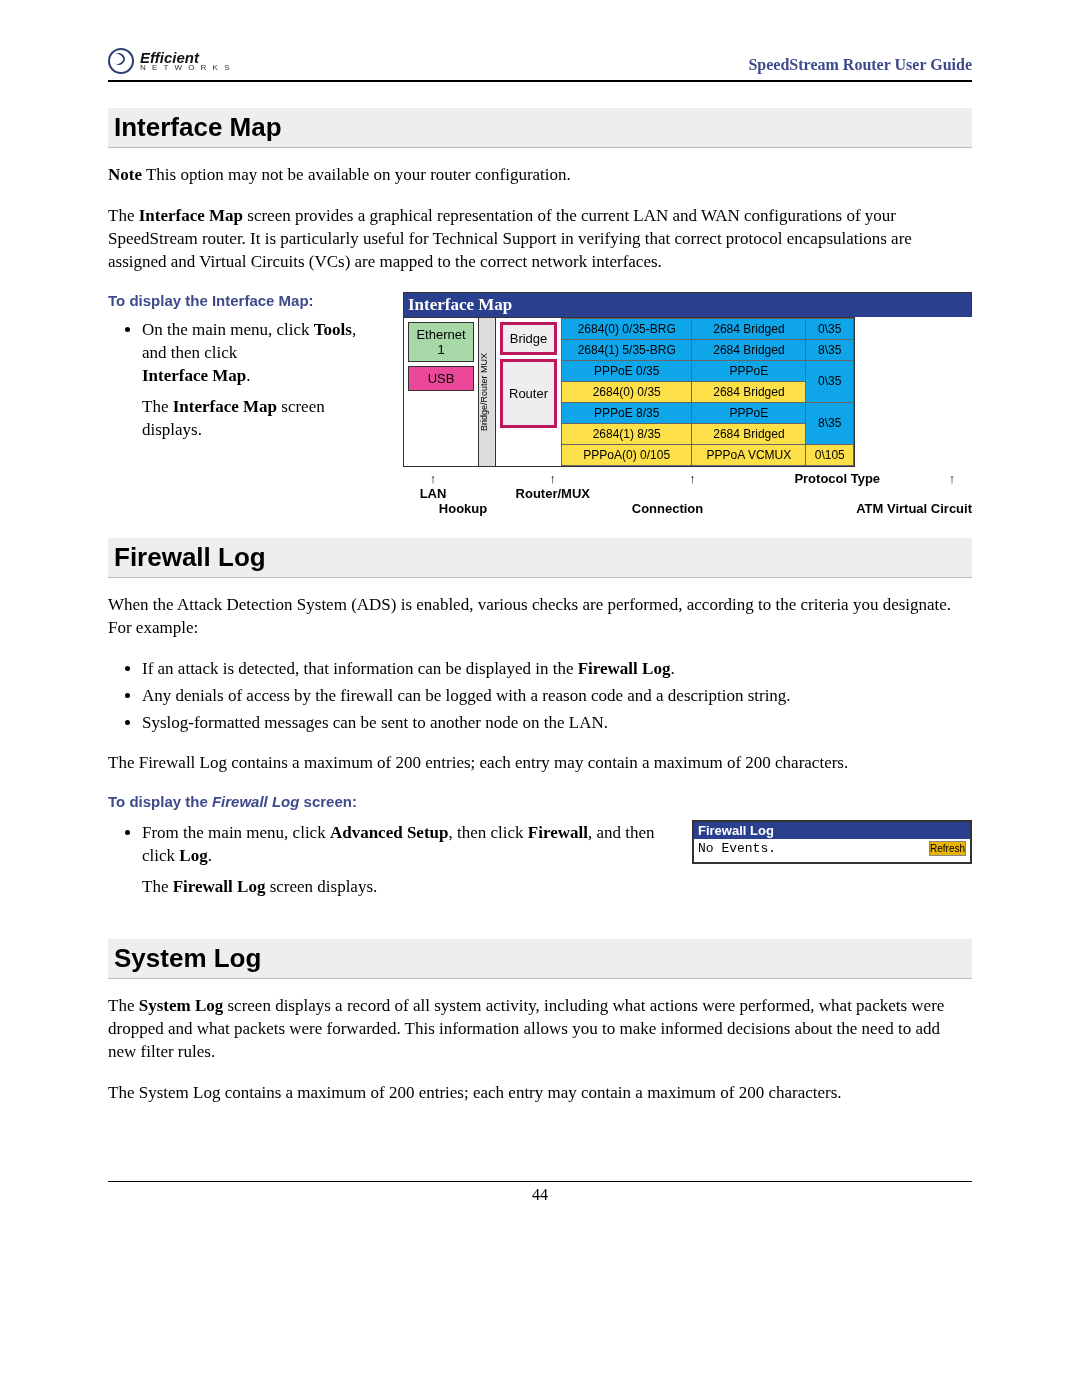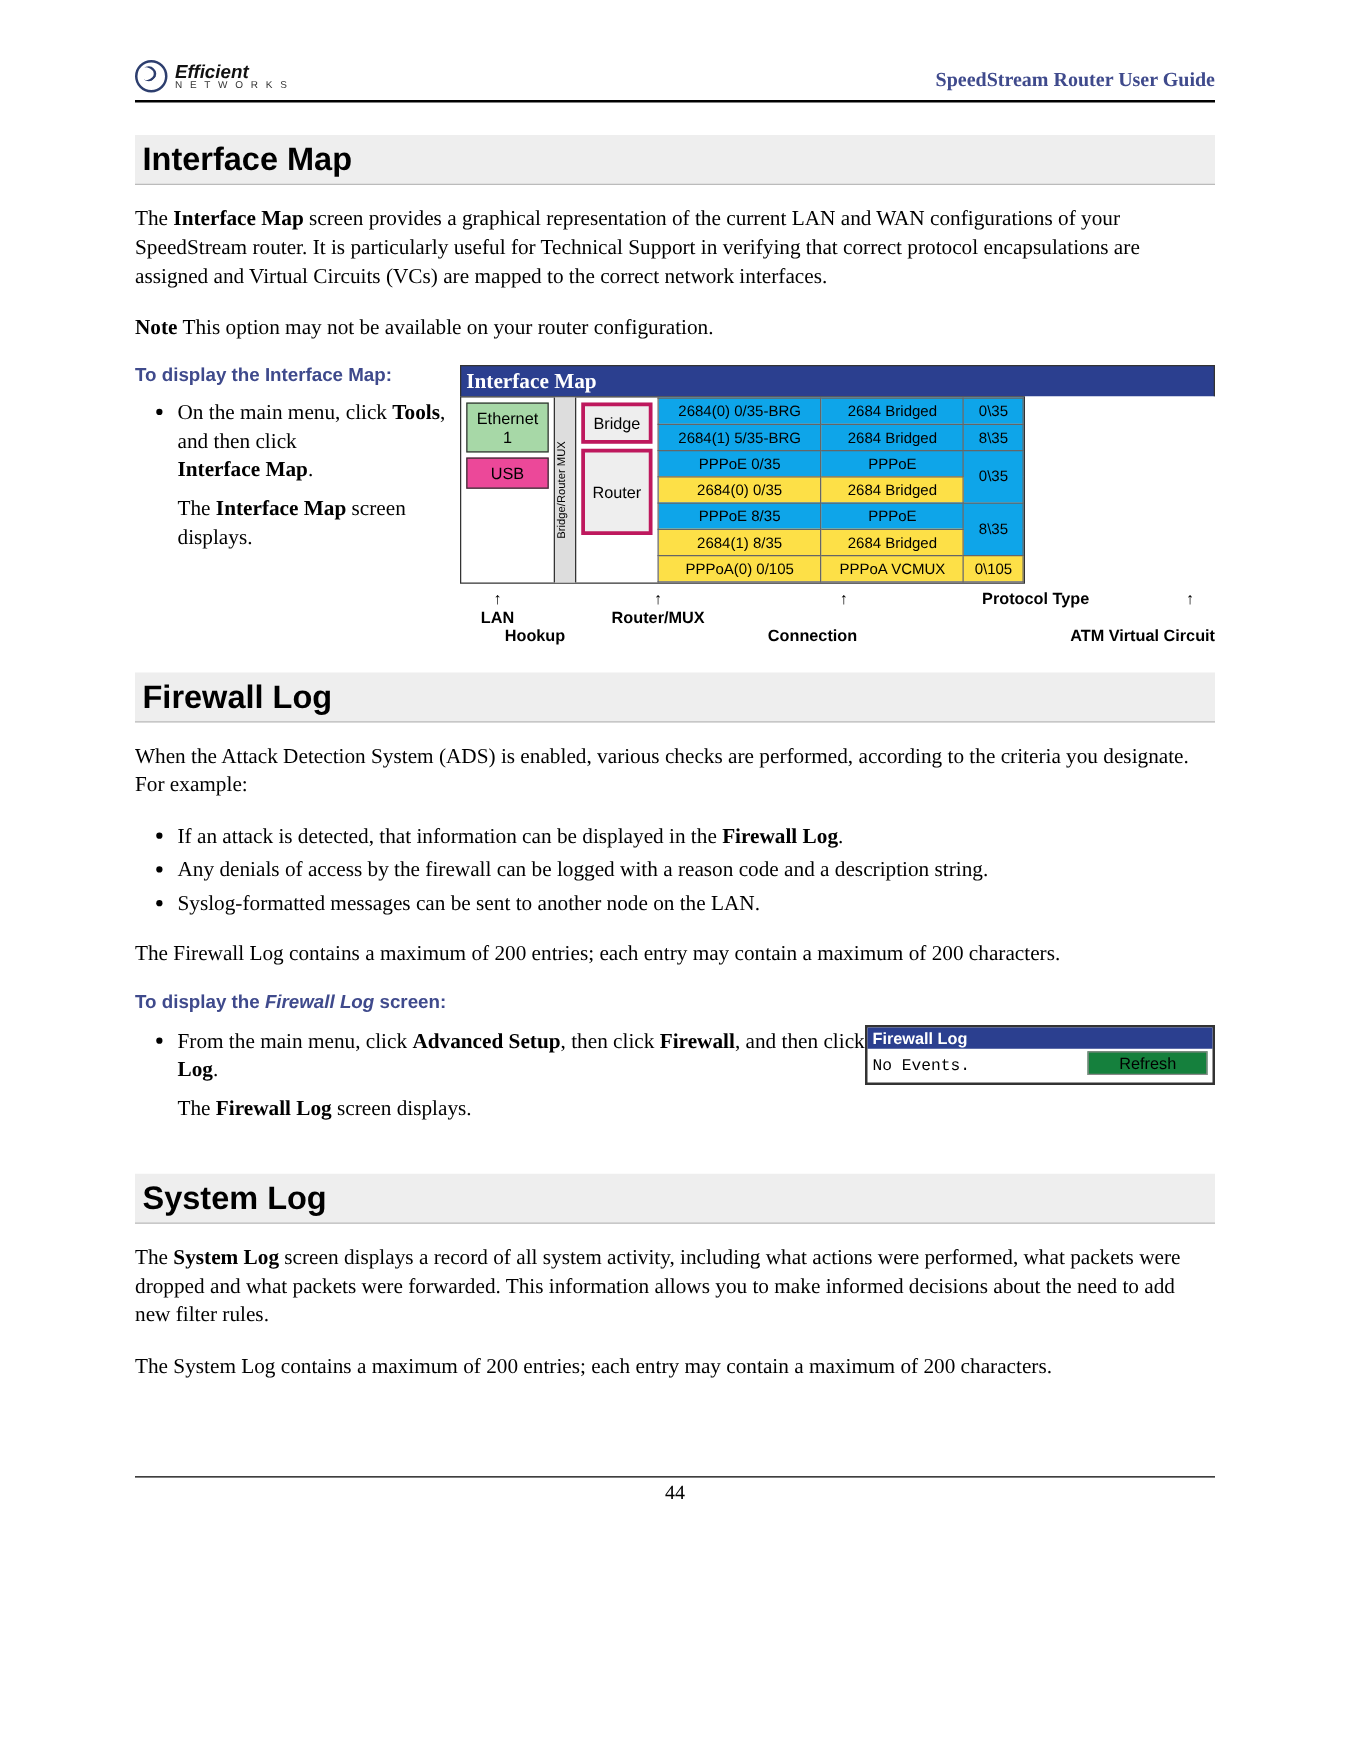--- a/index.html
+++ b/index.html
@@ -85,21 +85,21 @@
     font-size: 15px;
     font-weight: bold;
     color: #3f4a8c;
     margin: 0 0 10px 0;
   }
   .sub-head em { font-style: italic; }
   ul.bullets { margin: 0 0 18px 0; padding-left: 34px; }
   ul.bullets li { margin: 2px 0 4px 0; line-height: 1.35; }
   .two-col {
     display: flex;
-    gap: 0;
+    gap: 35px;
     align-items: flex-start;
   }
   .left-narrow { flex: 0 0 260px; }
   .right-wide { flex: 1; }
   .bold { font-weight: bold; }
   .footer {
     position: absolute;
     bottom: 40px;
     left: 108px;
     right: 108px;
@@ -213,24 +213,24 @@
   .fwbox-body {
     font-family: "Courier New", monospace;
     font-size: 13px;
     padding: 2px 4px 6px 4px;
     display: flex;
     justify-content: space-between;
     align-items: flex-end;
   }
   .refresh-btn {
     font-family: Arial, Helvetica, sans-serif;
-    font-size: 13px;
-    background: #15803d;
+    font-size: 10px;
+    background: #eab308;
     border: 1px solid #888;
-    padding: 1px 24px;
+    padding: 1px 0;
     cursor: pointer;
   }
 </style>
 </head>
 <body>
 
 <div class="page">
 
   <div class="header-row">
     <div class="logo-box">
@@ -239,25 +239,25 @@
         <div class="logo-main">Efficient</div>
         <div class="logo-sub">N E T W O R K S</div>
       </div>
     </div>
     <div class="doc-title">SpeedStream Router User Guide</div>
   </div>
 
   <h1 class="section">Interface Map</h1>
 
   <p>
+    <span class="bold">Note</span><span>  This option may not be available on your router configuration.</span>
+  </p>
+
+  <p>
     The <span class="bold">Interface Map</span> screen provides a graphical representation of the current LAN and WAN configurations of your SpeedStream router. It is particularly useful for Technical Support in verifying that correct protocol encapsulations are assigned and Virtual Circuits (VCs) are mapped to the correct network interfaces.
-  </p>
-
-  <p>
-    <span class="bold">Note</span><span>  This option may not be available on your router configuration.</span>
   </p>
 
   <div class="two-col">
     <div class="left-narrow">
       <div class="sub-head">To display the Interface Map:</div>
       <ul class="bullets">
         <li>
           <span>On the main menu, click </span><span class="bold">Tools</span><span>, and then click</span><br>
           <span class="bold">Interface Map</span><span>.</span>
           <div style="height:8px"></div>

